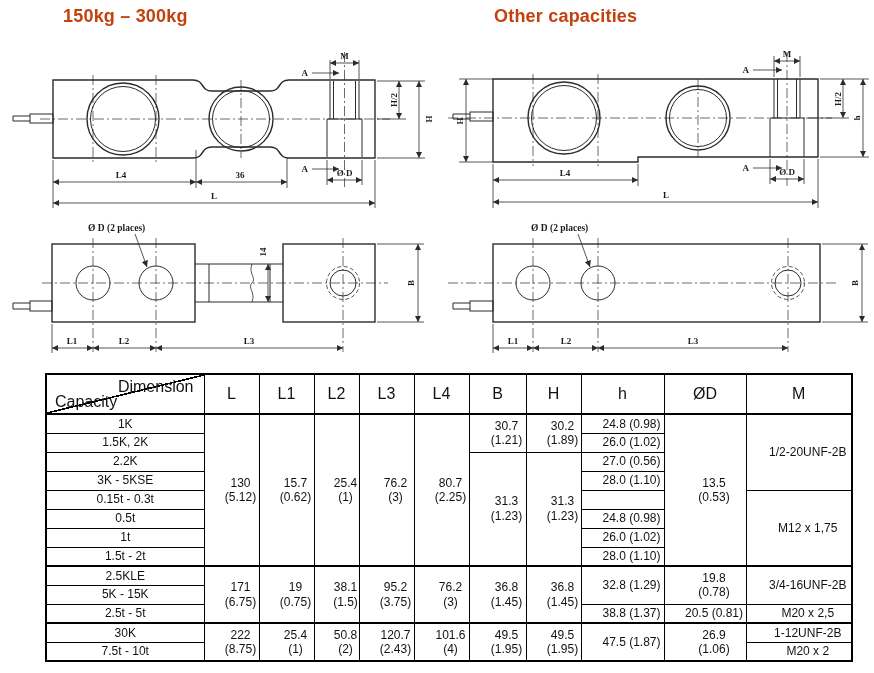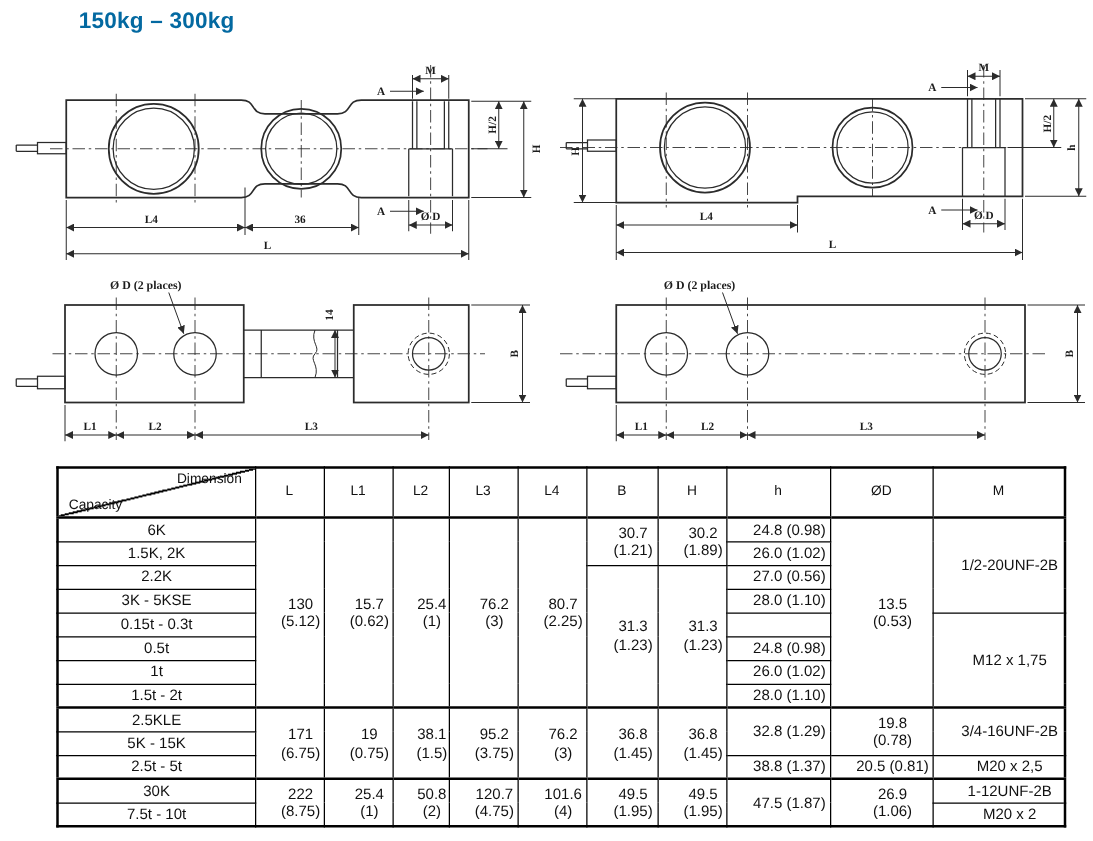--- a/index.html
+++ b/index.html
@@ -1,50 +1,51 @@
 <!DOCTYPE html>
 <html><head>
 <meta charset="utf-8">
 <style>
   html,body{margin:0;padding:0;background:#fff;}
   body{width:874px;height:673px;position:relative;font-family:"Liberation Sans",sans-serif;overflow:hidden;}
   .page{position:absolute;left:0;top:0;width:874px;height:673px;background:#fff;}
-  .title{position:absolute;font-size:18px;font-weight:bold;color:#0369a1;letter-spacing:.2px;white-space:nowrap;}
+  .title{position:absolute;font-size:18px;font-weight:bold;color:#c2410c;letter-spacing:.2px;white-space:nowrap;}
   #title-left{left:63px;top:6px;}
   #title-right{left:494px;top:6px;}
   svg{position:absolute;overflow:visible;}
   #svg-ls{left:5px;top:40px;}
   #svg-lb{left:5px;top:218px;}
   #svg-rs{left:445px;top:40px;}
   #svg-rb{left:445px;top:218px;}
   svg text.dim{font-family:"Liberation Serif",serif;font-size:9px;font-weight:bold;fill:#1c1c1c;}
   svg text.dim2{font-family:"Liberation Serif",serif;font-size:9.5px;font-weight:bold;fill:#1c1c1c;}
   .outline{fill:none;stroke:#2b2b2b;stroke-width:1.4;}
   .thin{fill:none;stroke:#2b2b2b;stroke-width:1;}
   .cl{fill:none;stroke:#2b2b2b;stroke-width:.7;stroke-dasharray:10 3 2 3;}
   .dl{fill:none;stroke:#2b2b2b;stroke-width:.8;}
   table{position:absolute;left:45px;top:373px;width:806px;border-collapse:collapse;table-layout:fixed;
         font-size:12px;color:#111;border:2px solid #000;}
   td{border:1px solid #000;text-align:center;vertical-align:middle;padding:0;line-height:1.2;overflow:hidden;}
   tr{height:19px;}
-  tr.hdr{height:40px;font-size:11px;}
+  tr.hdr{height:40px;font-size:16px;}
   tr.hdr td{border-bottom:2px solid #000;}
   tr.gs td{border-top:2px solid #000;}
   .v{white-space:pre-line;padding-left:18px;}
   td.corner{background:linear-gradient(to bottom right,transparent calc(50% - .8px),#000 calc(50% - .8px),#000 calc(50% + .8px),transparent calc(50% + .8px));}
   .cw{position:relative;width:100%;height:38px;}
   .c-top{position:absolute;top:2px;right:10px;}
   .c-bot{position:absolute;bottom:2px;left:8px;}
 </style>
 </head>
 <body>
 
 <div class="page">
 
   <div class="title" id="title-left">150kg – 300kg</div>
+  <div class="title" id="title-right">Other capacities</div>
 
   <svg id="svg-ls" width="435" height="172" viewBox="5 40 435 172">
     <defs>
       <marker id="a1" viewBox="0 0 8 8" refX="8" refY="4" markerWidth="8" markerHeight="8" orient="auto-start-reverse">
         <path d="M0,0 L8,4 L0,8 Z" fill="#2b2b2b"></path>
       </marker>
     </defs>
     <path class="cl" d="M40,119 H390 M93,75 V163 M156,75 V163 M241,80 V158 M344.5,52 V187"></path>
     <path class="outline" d="M53,80 L193,80 C205,80 200,91 212,91 L270,91 C282,91 277,80 289,80 L375,80 L375,158 L289,158 C277,158 282,147 270,147 L212,147 C200,147 205,158 193,158 L53,158 Z"></path>
     <circle class="outline" cx="123" cy="119" r="36"></circle>
@@ -205,21 +206,21 @@
       <td>L2</td>
       <td>L3</td>
       <td>L4</td>
       <td>B</td>
       <td>H</td>
       <td>h</td>
       <td>ØD</td>
       <td>M</td>
     </tr>
     <tr>
-      <td class="cap">6K</td>
+      <td class="cap">1K</td>
       <td class="v" rowspan="8">130
 (5.12)</td>
       <td class="v" rowspan="8">15.7
 (0.62)</td>
       <td class="v" rowspan="8">25.4
 (1)</td>
       <td class="v" rowspan="8">76.2
 (3)</td>
       <td class="v" rowspan="8">80.7
 (2.25)</td>
@@ -297,21 +298,21 @@
     </tr>
     <tr class="gs">
       <td class="cap">30K</td>
       <td class="v" rowspan="2">222
 (8.75)</td>
       <td class="v" rowspan="2">25.4
 (1)</td>
       <td class="v" rowspan="2">50.8
 (2)</td>
       <td class="v" rowspan="2">120.7
-(4.75)</td>
+(2.43)</td>
       <td class="v" rowspan="2">101.6
 (4)</td>
       <td class="v" rowspan="2">49.5
 (1.95)</td>
       <td class="v" rowspan="2">49.5
 (1.95)</td>
       <td class="v" rowspan="2">47.5 (1.87)</td>
       <td class="v" rowspan="2">26.9
 (1.06)</td>
       <td class="v">1-12UNF-2B</td>

